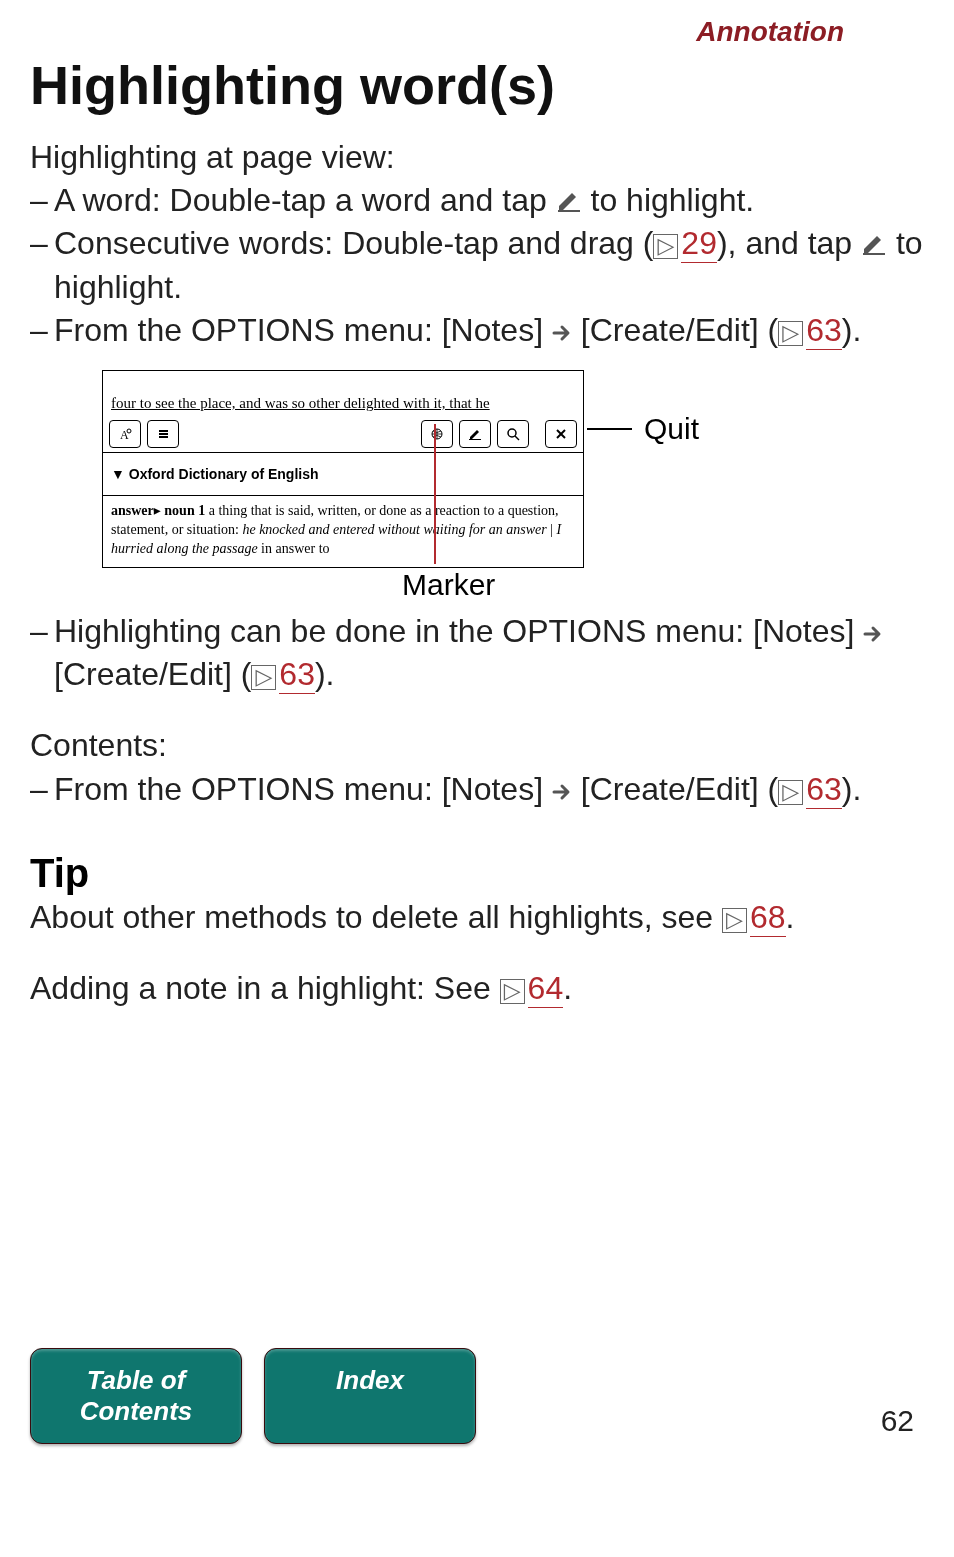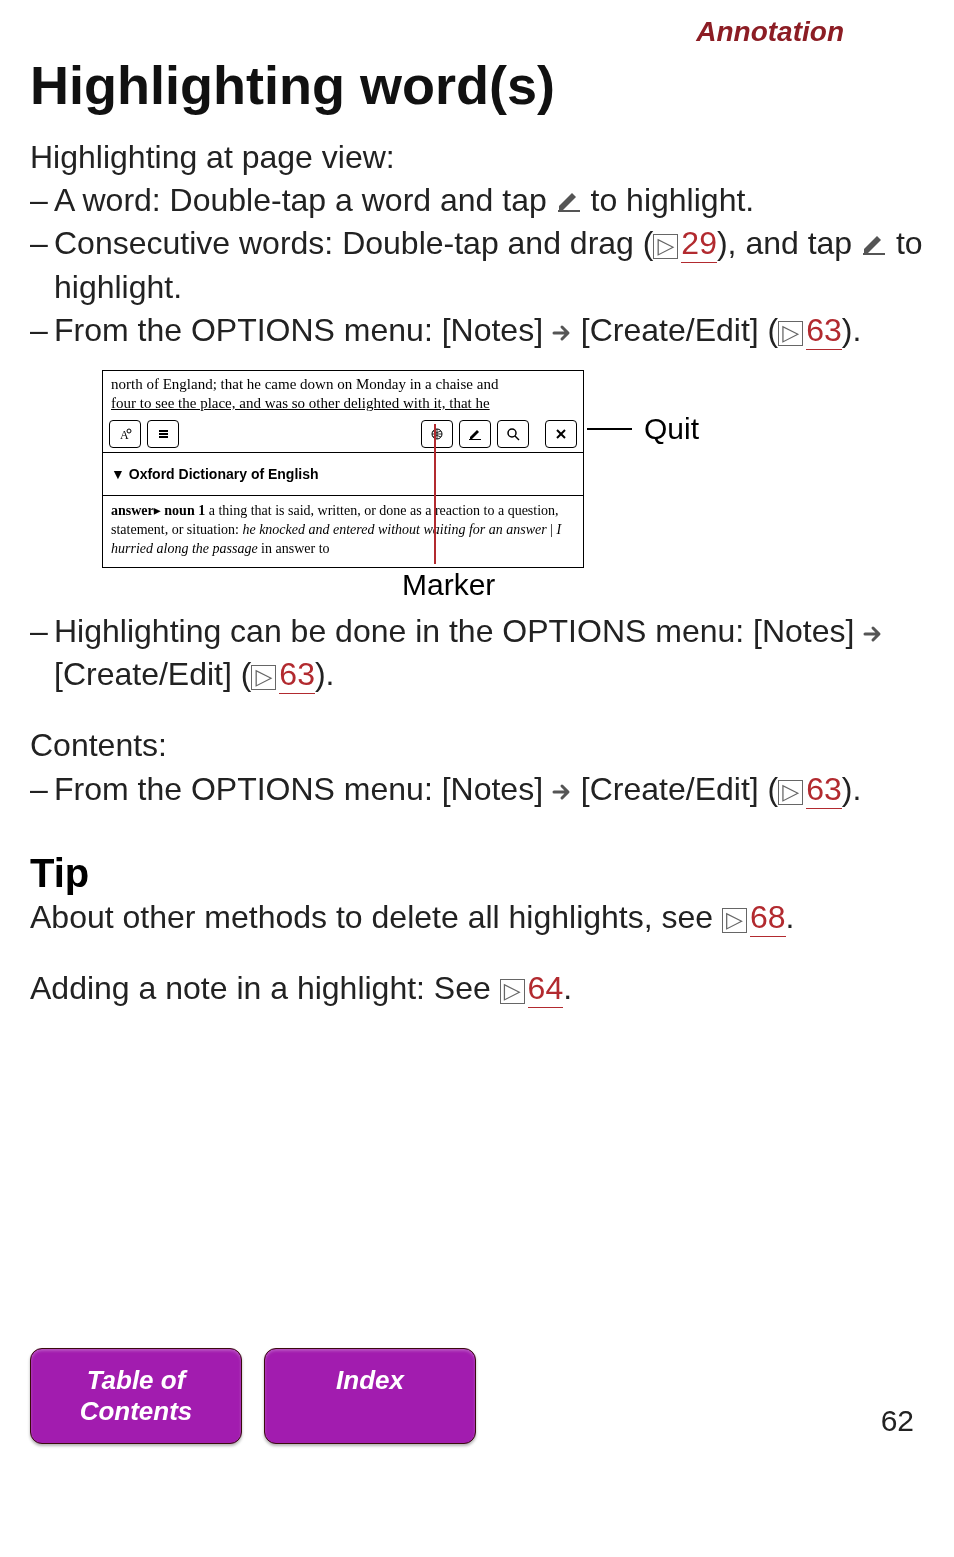--- a/index.html
+++ b/index.html
@@ -190,21 +190,21 @@
 
   
   .bottom-bar {
     position: absolute;
     left: 30px;
     bottom: 32px;
     display: flex;
     gap: 22px;
   }
   .nav-btn {
-    background: #a21caf;
+    background: #0f766e;
     color: #fff;
     font-style: italic;
     font-weight: 700;
     font-size: 26px;
     border: 1px solid #3a0b0e;
     border-radius: 12px;
     padding: 16px 0;
     width: 210px;
     text-align: center;
     box-shadow: inset 0 2px 3px rgba(255,255,255,0.25), 0 2px 3px rgba(0,0,0,0.3);
@@ -265,21 +265,21 @@
             <path d="M2 9 L14 9 M10 3 L16 9 L10 15" stroke="#555" stroke-width="3" fill="none" stroke-linecap="round" stroke-linejoin="round"></path>
           </svg>
       </span>
       <span> [Create/Edit] (</span><span class="page-ref-box">▷</span><span class="link">63</span><span>).</span>
     </div>
   </div>
 
   <div class="figure-wrap">
     <div class="reader-box">
       <div class="reader-top-text">
-        <span>north of England; that he came down on Monday in a chaise and</span><br>
+        <br>
         <span style="text-decoration:underline">four to see the place, and was so other delighted with it, that he</span>
       </div>
       <div class="reader-toolbar">
         <div class="tb-btn">
             <svg class="svg12" viewBox="0 0 14 14">
               <text x="2" y="12" font-size="12" font-family="serif">A</text>
               <circle cx="11" cy="4" r="2" fill="none" stroke="#000"></circle>
             </svg>
           </div>
         <div class="tb-btn">

